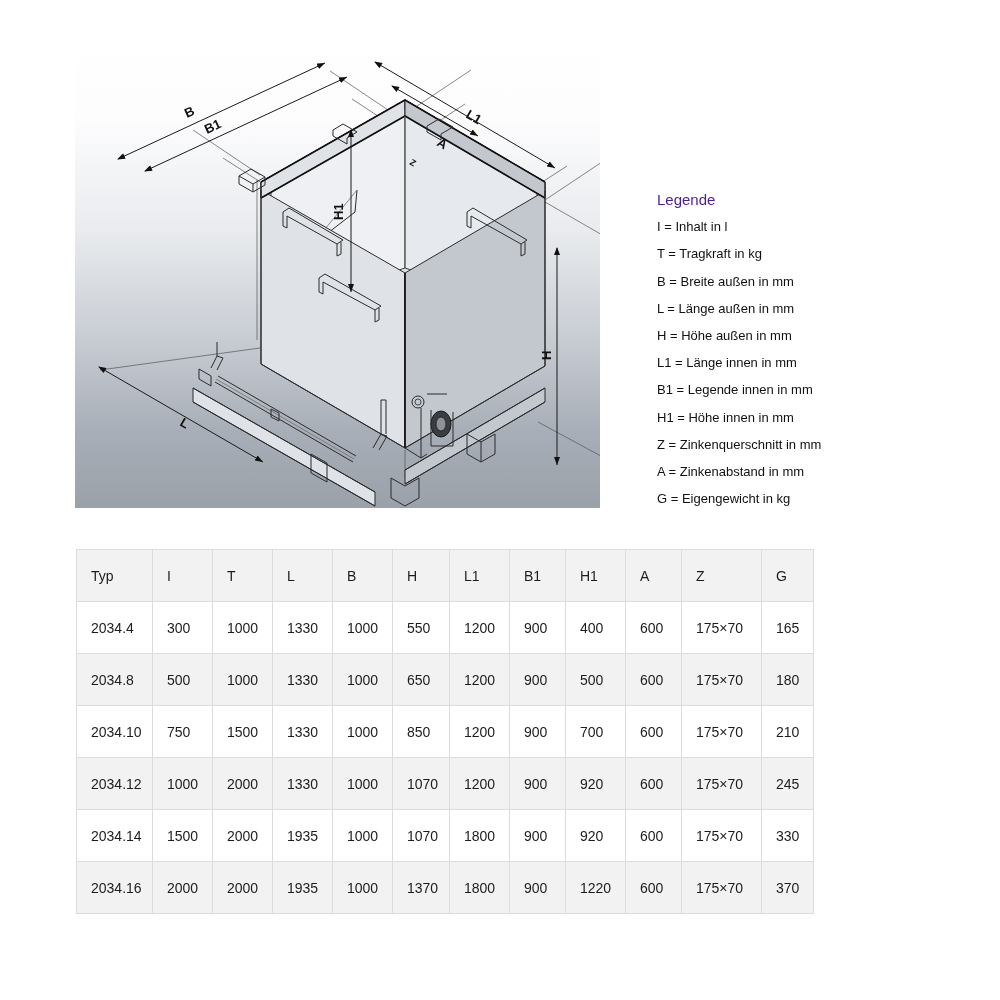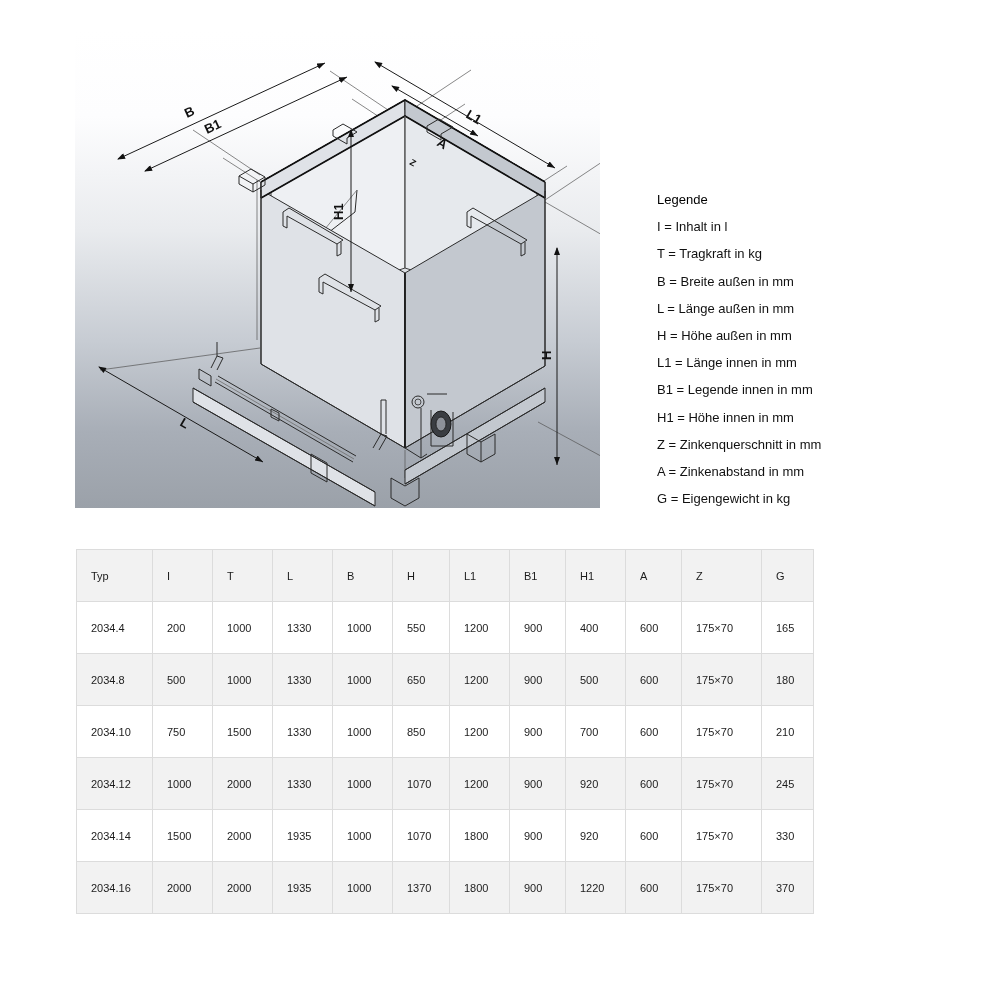--- a/index.html
+++ b/index.html
@@ -45,34 +45,34 @@
     left: 657px;
     top: 186px;
     width: 330px;
   }
   .legend-line {
     font-size: 13px;
     line-height: 27.2px;
     color: #111111;
     white-space: nowrap;
   }
-  #legend-title { font-size: 13px; line-height: 27.2px; color: #000000; }
+  #legend-title { font-size: 15px; line-height: 27.2px; color: #4c1d95; }
 
   
   #spec-table-wrap {
     position: absolute;
     left: 76px;
     top: 549px;
     width: 737px;
   }
   table#spec-table {
     border-collapse: collapse;
     width: 737px;
     table-layout: fixed;
-    font-size: 11px;
+    font-size: 14px;
     color: #1c1c1c;
   }
   table#spec-table th,
   table#spec-table td {
     border: 1px solid #dcdcdc;
     height: 52px;
     padding: 0 0 0 14px;
     text-align: left;
     font-weight: normal;
     vertical-align: middle;
@@ -315,21 +315,21 @@
           <th>B1</th>
           <th>H1</th>
           <th>A</th>
           <th>Z</th>
           <th>G</th>
         </tr>
       </thead>
       <tbody>
         <tr>
           <td>2034.4</td>
-          <td>200</td>
+          <td>300</td>
           <td>1000</td>
           <td>1330</td>
           <td>1000</td>
           <td>550</td>
           <td>1200</td>
           <td>900</td>
           <td>400</td>
           <td>600</td>
           <td>175×70</td>
           <td>165</td>

